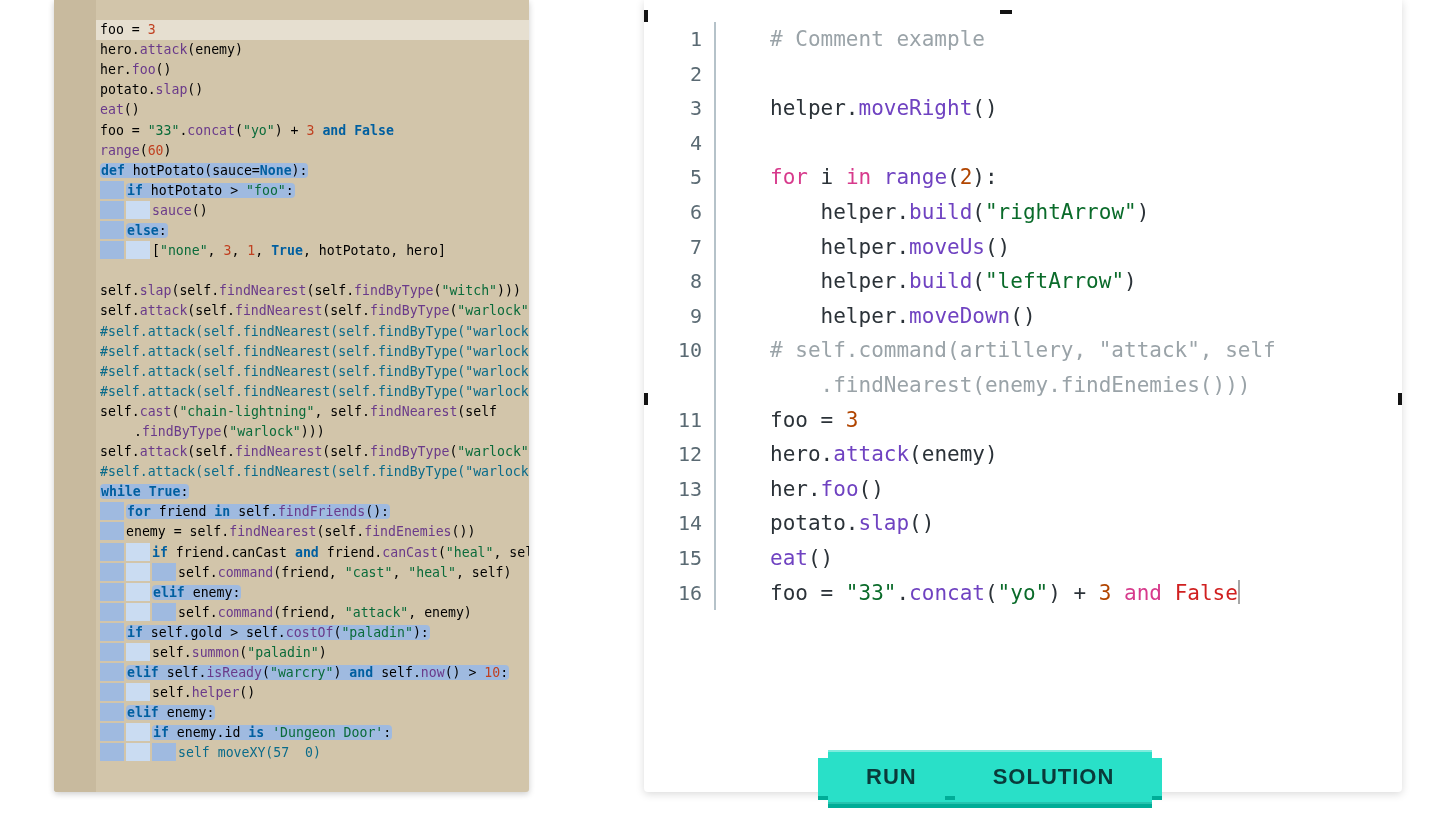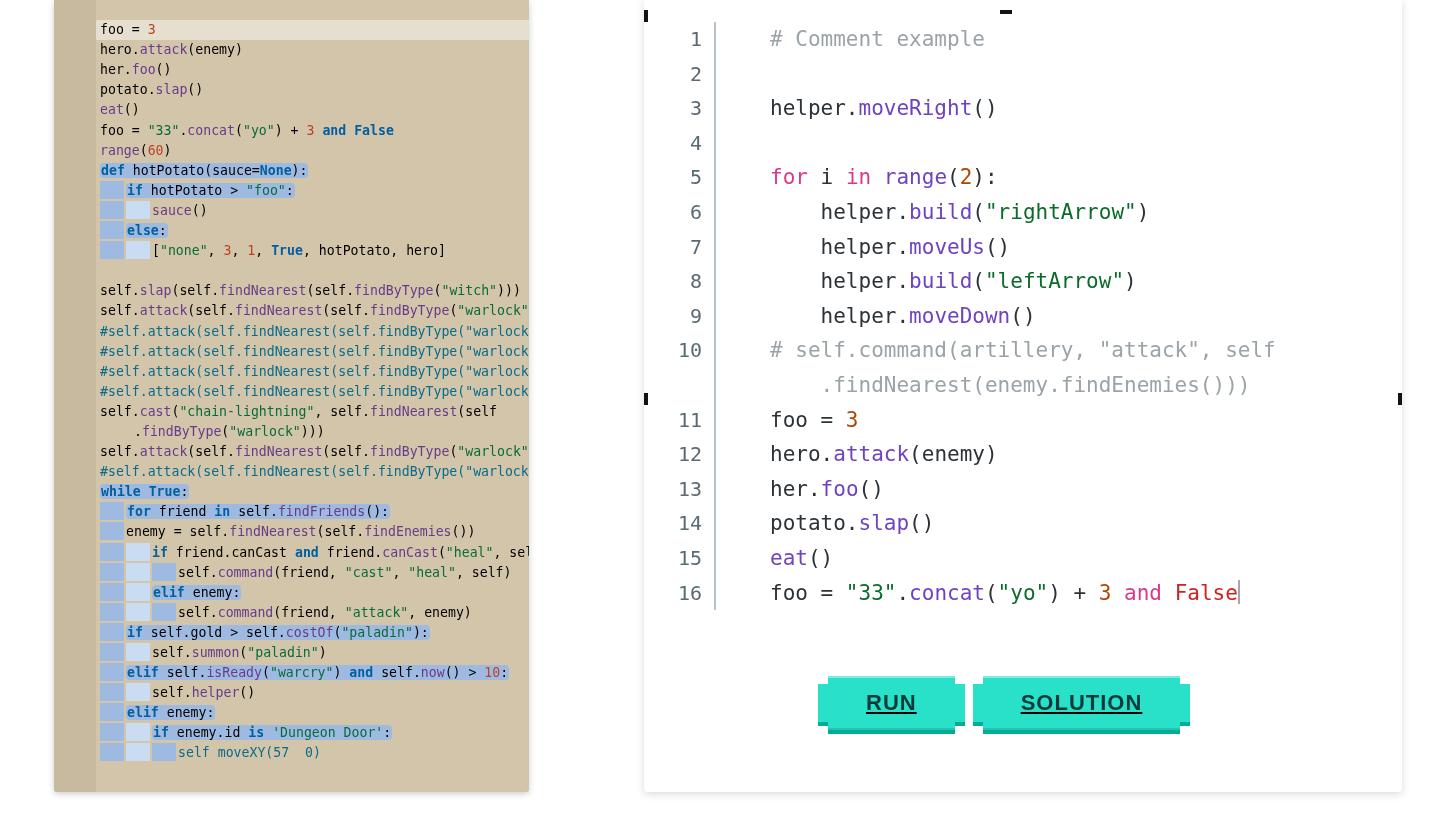--- a/index.html
+++ b/index.html
@@ -116,24 +116,22 @@
   .wrap-ln {
     width: 72px;
     border-right: 2px solid #b5c2c9;
     flex-shrink: 0;
   }
 
   
   .btn-row {
     position: absolute;
     left: 828px;
-    top: 676px;
+    top: 750px;
     display: flex;
-    gap: 28px;
-    text-decoration: underline;
   }
   .pixel-btn {
     font-family: -apple-system, BlinkMacSystemFont, "Segoe UI", Arial, sans-serif;
     font-weight: 800;
     font-size: 22px;
     letter-spacing: 1px;
     color: #0a3a3a;
     background: #29e0c8;
     border: none;
     padding: 14px 38px;

